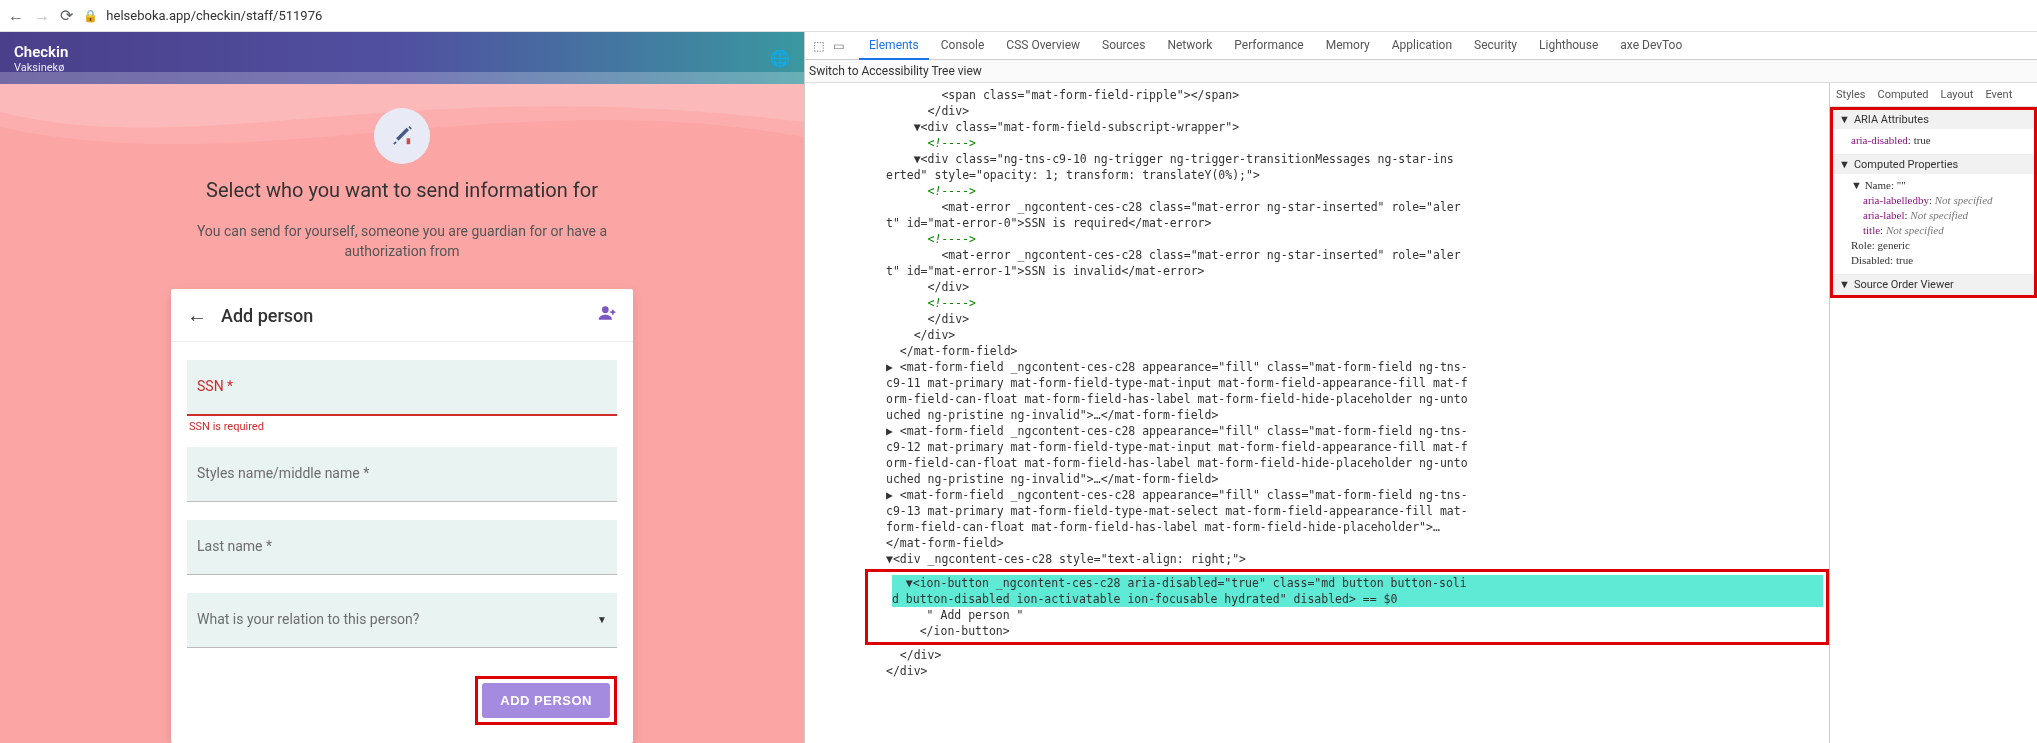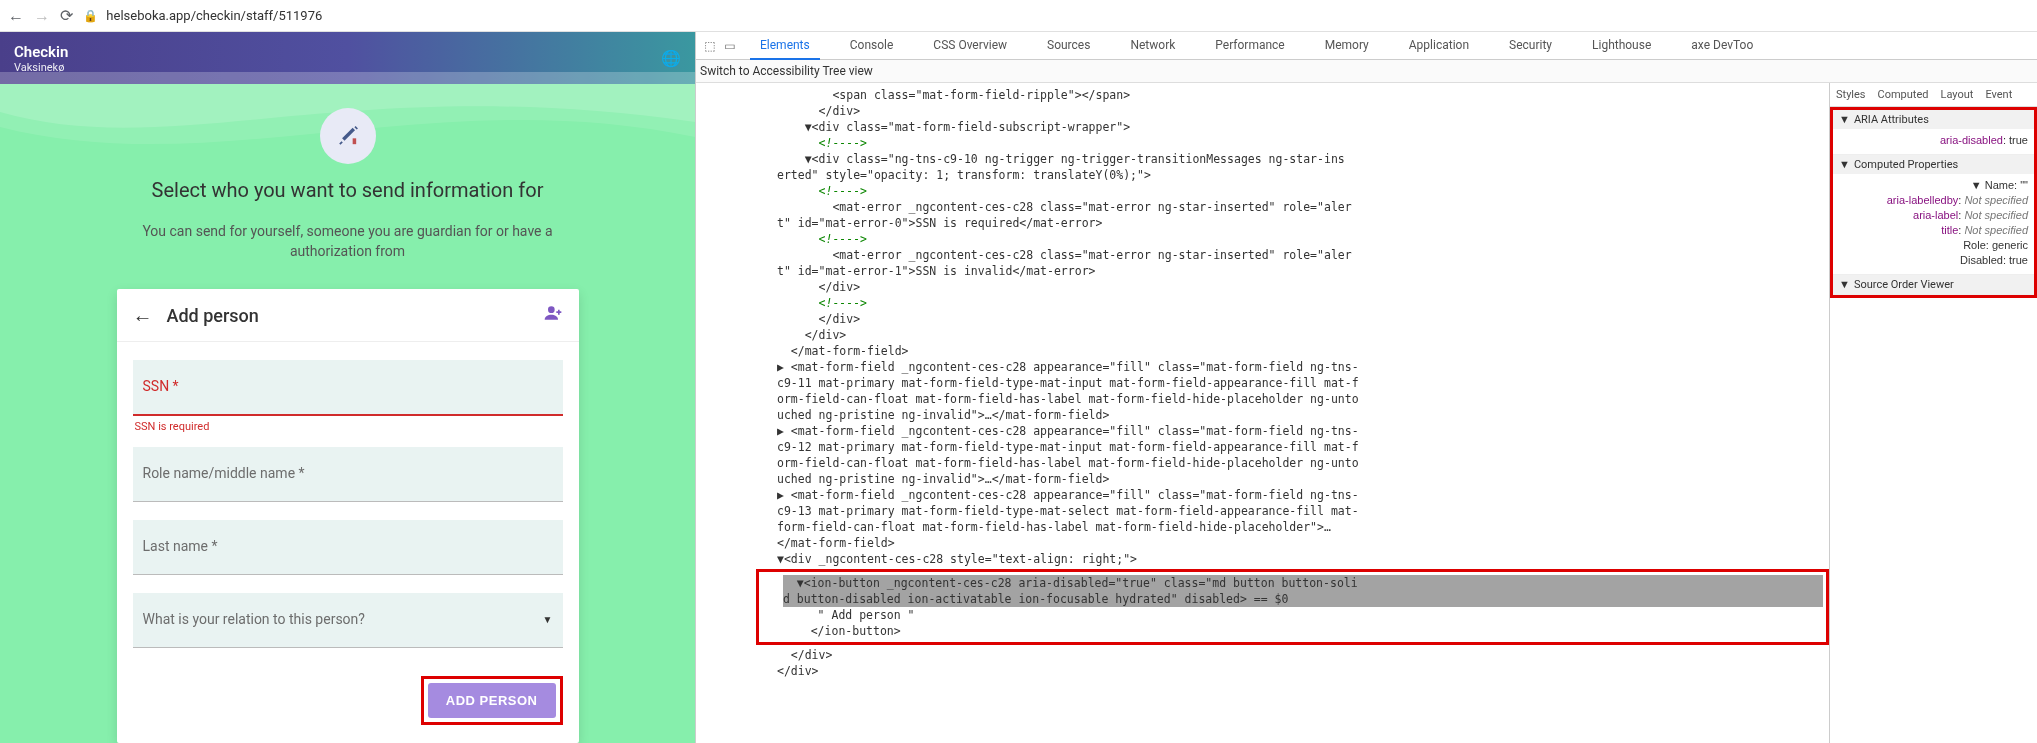--- a/index.html
+++ b/index.html
@@ -7,21 +7,21 @@
 
 
 .browser-bar { height: 32px; background: #fff; border-bottom: 1px solid #e0e0e0; display: flex; align-items: center; padding: 0 8px; gap: 10px; }
 .nav-arrow { color: #5f6368; font-size: 16px; cursor: pointer; }
 .nav-arrow.dim { color: #bdbdbd; }
 .url-bar { flex: 1; display: flex; align-items: center; gap: 8px; font-size: 13px; color: #333; }
 .url-lock { font-size: 12px; color: #5f6368; }
 
 
 .split { display: flex; height: calc(100vh - 32px); }
-.left-pane { width: 695px; background: #86efac; position: relative; overflow: hidden; }
+.left-pane { width: 804px; background: #fca5a5; position: relative; overflow: hidden; }
 .right-pane { flex: 1; display: flex; flex-direction: column; border-left: 1px solid #ccc; background: #fff; }
 
 
 .app-header { height: 52px; background: linear-gradient(90deg, #4a3f8a 0%, #5050a0 50%, #3a98a0 100%); color: #fff; display: flex; align-items: center; padding: 0 14px; }
 .app-header-left { display: flex; flex-direction: column; }
 .brand { font-size: 15px; font-weight: 600; }
 .brand-sub { font-size: 11px; opacity: .9; }
 .globe { margin-left: auto; font-size: 16px; opacity: .85; }
 
 
@@ -49,39 +49,39 @@
 .select-field { display: flex; align-items: center; }
 .select-field .chev { margin-left: auto; font-size: 10px; }
 .modal-actions { display: flex; justify-content: flex-end; padding: 0 16px; }
 .add-btn { background: #a58be0; color: #fff; border: none; padding: 10px 18px; font-size: 13px; font-weight: 600; letter-spacing: .5px; border-radius: 3px; cursor: pointer; }
 .red-box { border: 3px solid #d00; }
 .btn-box { padding: 4px; }
 
 
 .dt-top { height: 28px; border-bottom: 1px solid #ccc; display: flex; align-items: center; padding: 0 6px; gap: 4px; font-size: 12px; }
 .dt-icon { width: 16px; text-align: center; color: #666; }
-.dt-tabs { display: flex; gap: 20px; margin-left: 8px; }
+.dt-tabs { display: flex; gap: 2px; margin-left: 8px; }
 .dt-tab { padding: 6px 10px; color: #555; cursor: pointer; }
 .dt-tab.active { color: #1a73e8; border-bottom: 2px solid #1a73e8; }
 .dt-acc-bar { text-align: left; padding: 4px; font-size: 12px; border-bottom: 1px solid #ddd; background: #fafafa; }
 
 .dt-body { flex: 1; display: flex; overflow: hidden; }
 .elements-tree { flex: 1; overflow: auto; padding: 4px 0 4px 60px; font-family: Menlo, Consolas, monospace; font-size: 11.5px; line-height: 16px; }
 .elements-tree .ln { white-space: pre; margin-left: 21px; }
 .cmt { color: #0b8600; font-style: italic; }
-.sel { background: #a3a3a3; }
+.sel { background: #5eead4; }
 .hl-red { border: 3px solid #d00; padding: 3px; margin: 2px 0; }
 
 
 .dt-side { width: 208px; border-left: 1px solid #ccc; display: flex; flex-direction: column; font-size: 12px; }
 .dt-side-tabs { display: flex; border-bottom: 1px solid #ddd; font-size: 11px; }
 .dt-side-tab { padding: 5px 6px; color: #555; }
 .side-section { border-bottom: 1px solid #eee; }
 .side-head { background: #f1f1f1; padding: 3px 6px; font-size: 11px; display: flex; align-items: center; gap: 4px; }
-.side-body { padding: 4px 6px 6px 18px; font-family: Liberation Sans, sans-serif; font-size: 11px; line-height: 15px; text-align: right; }
+.side-body { padding: 4px 6px 6px 18px; font-family: Liberation Serif, serif; font-size: 11px; line-height: 15px; }
 .key { color: #881280; }
 .v { }
 .ns { font-style: italic; color: #777; }
 .side-red { border: 3px solid #d00; }
 </style>
 </head>
 <body>
 
 <div class="browser-bar">
   <span class="nav-arrow">←</span>
@@ -131,21 +131,21 @@
                 <path d="M19 8v6M16 11h6" stroke="#7e57c2" stroke-width="2" fill="none"></path>
               </svg>
           </span>
         </div>
         <div class="modal-body">
           <div class="mat-field error">
             <div class="mat-label">SSN *</div>
           </div>
           <div class="err-text">SSN is required</div>
           <div class="mat-field">
-            <div class="mat-label">Role name/middle name *</div>
+            <div class="mat-label">Styles name/middle name *</div>
           </div>
           <div class="mat-field">
             <div class="mat-label">Last name *</div>
           </div>
           <div class="mat-field select-field">
             <div class="mat-label">What is your relation to this person?</div>
             <span class="chev">▼</span>
           </div>
         </div>
         <div class="modal-actions">

